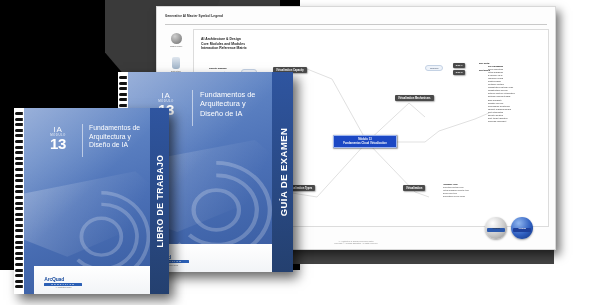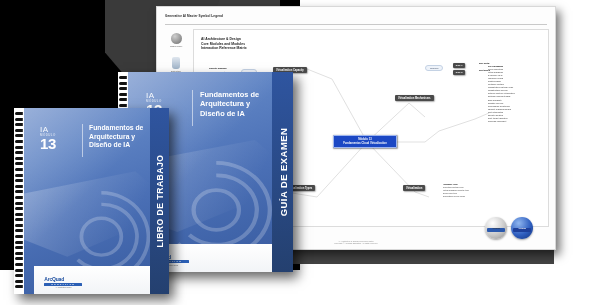--- a/index.html
+++ b/index.html
@@ -163,29 +163,29 @@
   }
   .spiral{
     position:absolute;left:1px;top:4px;width:9px;bottom:4px;
   }
   .spiral i{
     display:block;width:8px;height:3px;margin-bottom:2.6px;
     background:#121212;border-radius:4px 1px 1px 4px;
     box-shadow:inset -1px 0 0 #3d3d3d;
   }
   .mod-blk{
-    position:absolute;text-align:left;color:#ffffff;
+    position:absolute;text-align:center;color:#ffffff;
   }
   .mod-ia{font-size:8px;letter-spacing:.6px;line-height:8px;opacity:.95;}
   .mod-lbl{font-size:2.9px;letter-spacing:.5px;line-height:3.4px;opacity:.85;}
   .mod-num{font-size:15px;font-weight:bold;line-height:14px;letter-spacing:-.4px;}
   .mod-rule{position:absolute;width:.7px;background:rgba(255,255,255,.55);}
   .cov-title{
     position:absolute;color:#ffffff;font-size:7.4px;line-height:9.4px;
-    font-weight:700;
+    font-weight:400;
   }
   .spine{
     position:absolute;right:0;top:0;bottom:0;
     background:linear-gradient(#2f55a0,#24406f);
   }
   .spine-txt{
     position:absolute;left:50%;top:50%;
     transform:translate(-50%,-50%) rotate(-90deg);
     transform-origin:center;
     color:#ffffff;font-weight:bold;white-space:nowrap;

